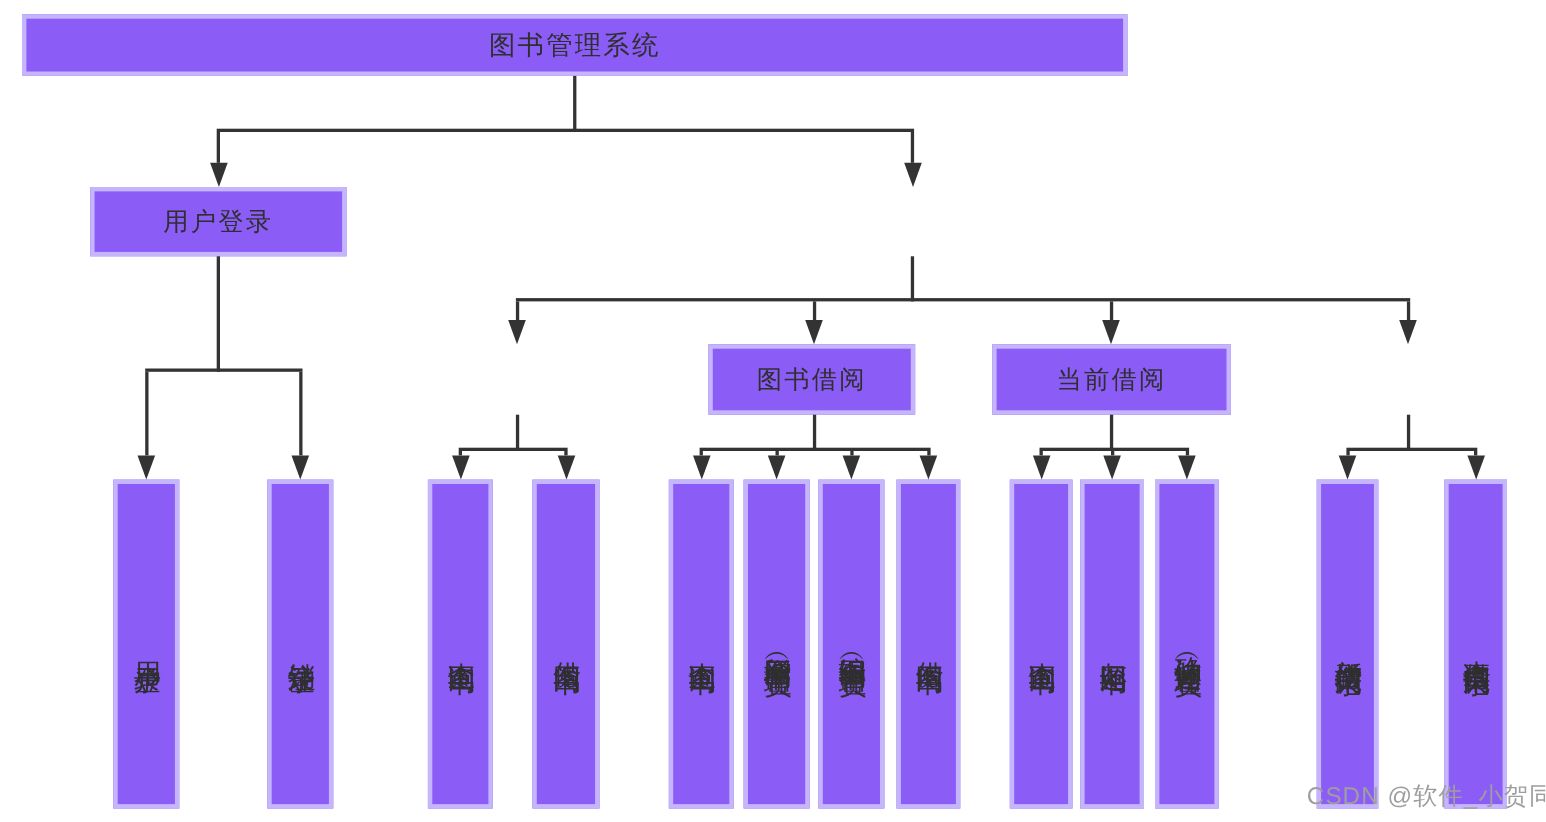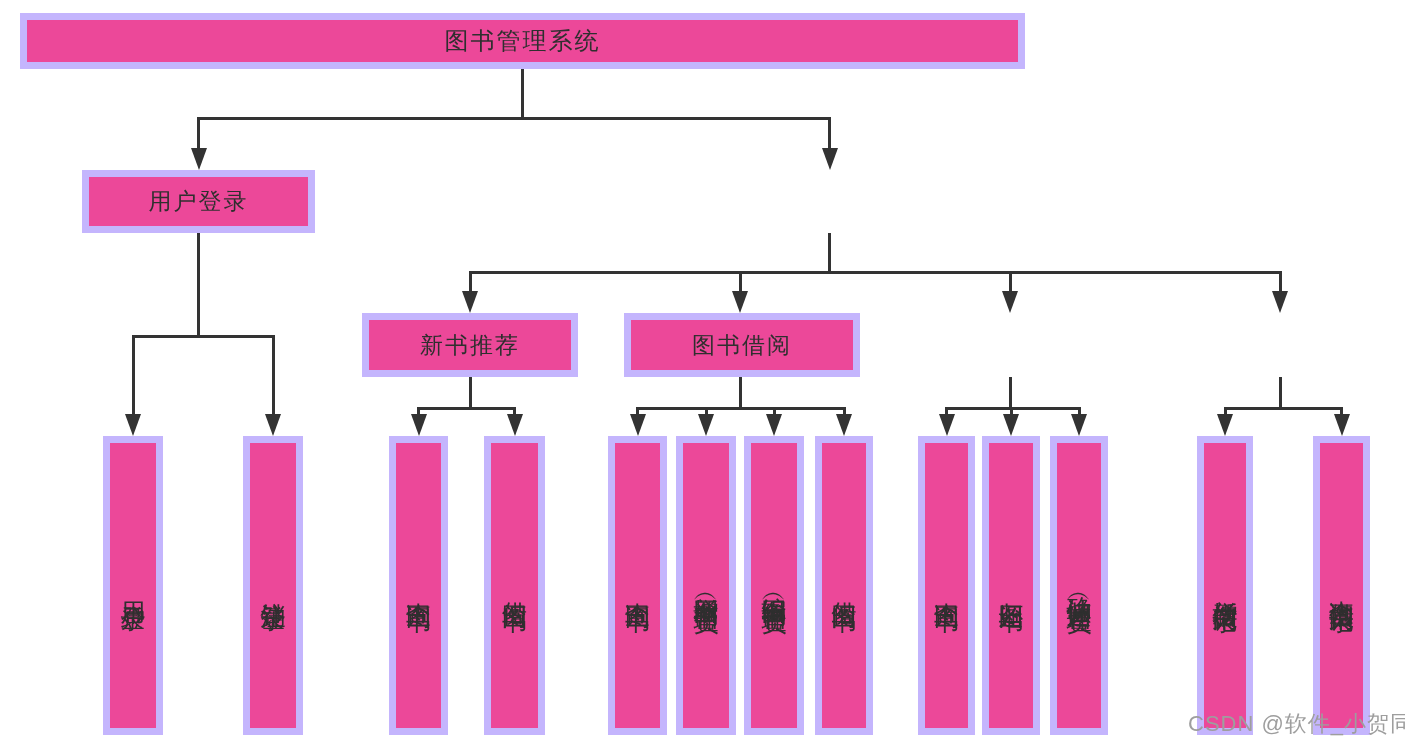--- a/index.html
+++ b/index.html
@@ -5,22 +5,22 @@
   html,body { margin:0; padding:0; background:#fff; }
   #canvas {
     position:relative;
     width:1405px; height:747px;
     background:#ffffff;
     font-family:"Liberation Sans", sans-serif;
     overflow:hidden;
   }
   .box {
     position:absolute;
-    border:7px solid #c4b5fd;
-    background:#ec4899;
+    border:4px solid #c4b5fd;
+    background:#8b5cf6;
     box-sizing:border-box;
     display:flex;
     align-items:center;
     justify-content:center;
     color:#2f2f2f;
   }
   .hlabel {
     font-size:23px;
     letter-spacing:2px;
     white-space:nowrap;
@@ -59,25 +59,25 @@
 <div id="canvas">
 
   <div class="box" style="left:20px; top:13px; width:1005px; height:56px;">
     <span class="hlabel rootlabel">图书管理系统</span>
   </div>
 
   <div class="box" style="left:82px; top:170px; width:233px; height:63px;">
     <span class="hlabel">用户登录</span>
   </div>
 
-  <div class="box" style="left:362px; top:313px; width:216px; height:64px;">
-    <span class="hlabel">新书推荐</span>
+  <div class="box" style="left:644px; top:313px; width:188px; height:64px;">
+    <span class="hlabel">图书借阅</span>
   </div>
-  <div class="box" style="left:624px; top:313px; width:236px; height:64px;">
-    <span class="hlabel">图书借阅</span>
+  <div class="box" style="left:902px; top:313px; width:217px; height:64px;">
+    <span class="hlabel">当前借阅</span>
   </div>
 
   <div class="box" style="left:103px; top:436px; width:60px; height:299px;">
     <span class="vlabel">用户登录</span>
   </div>
   <div class="box" style="left:243px; top:436px; width:60px; height:299px;">
     <span class="vlabel">注销登录</span>
   </div>
 
   <div class="box" style="left:389px; top:436px; width:59px; height:299px;">

